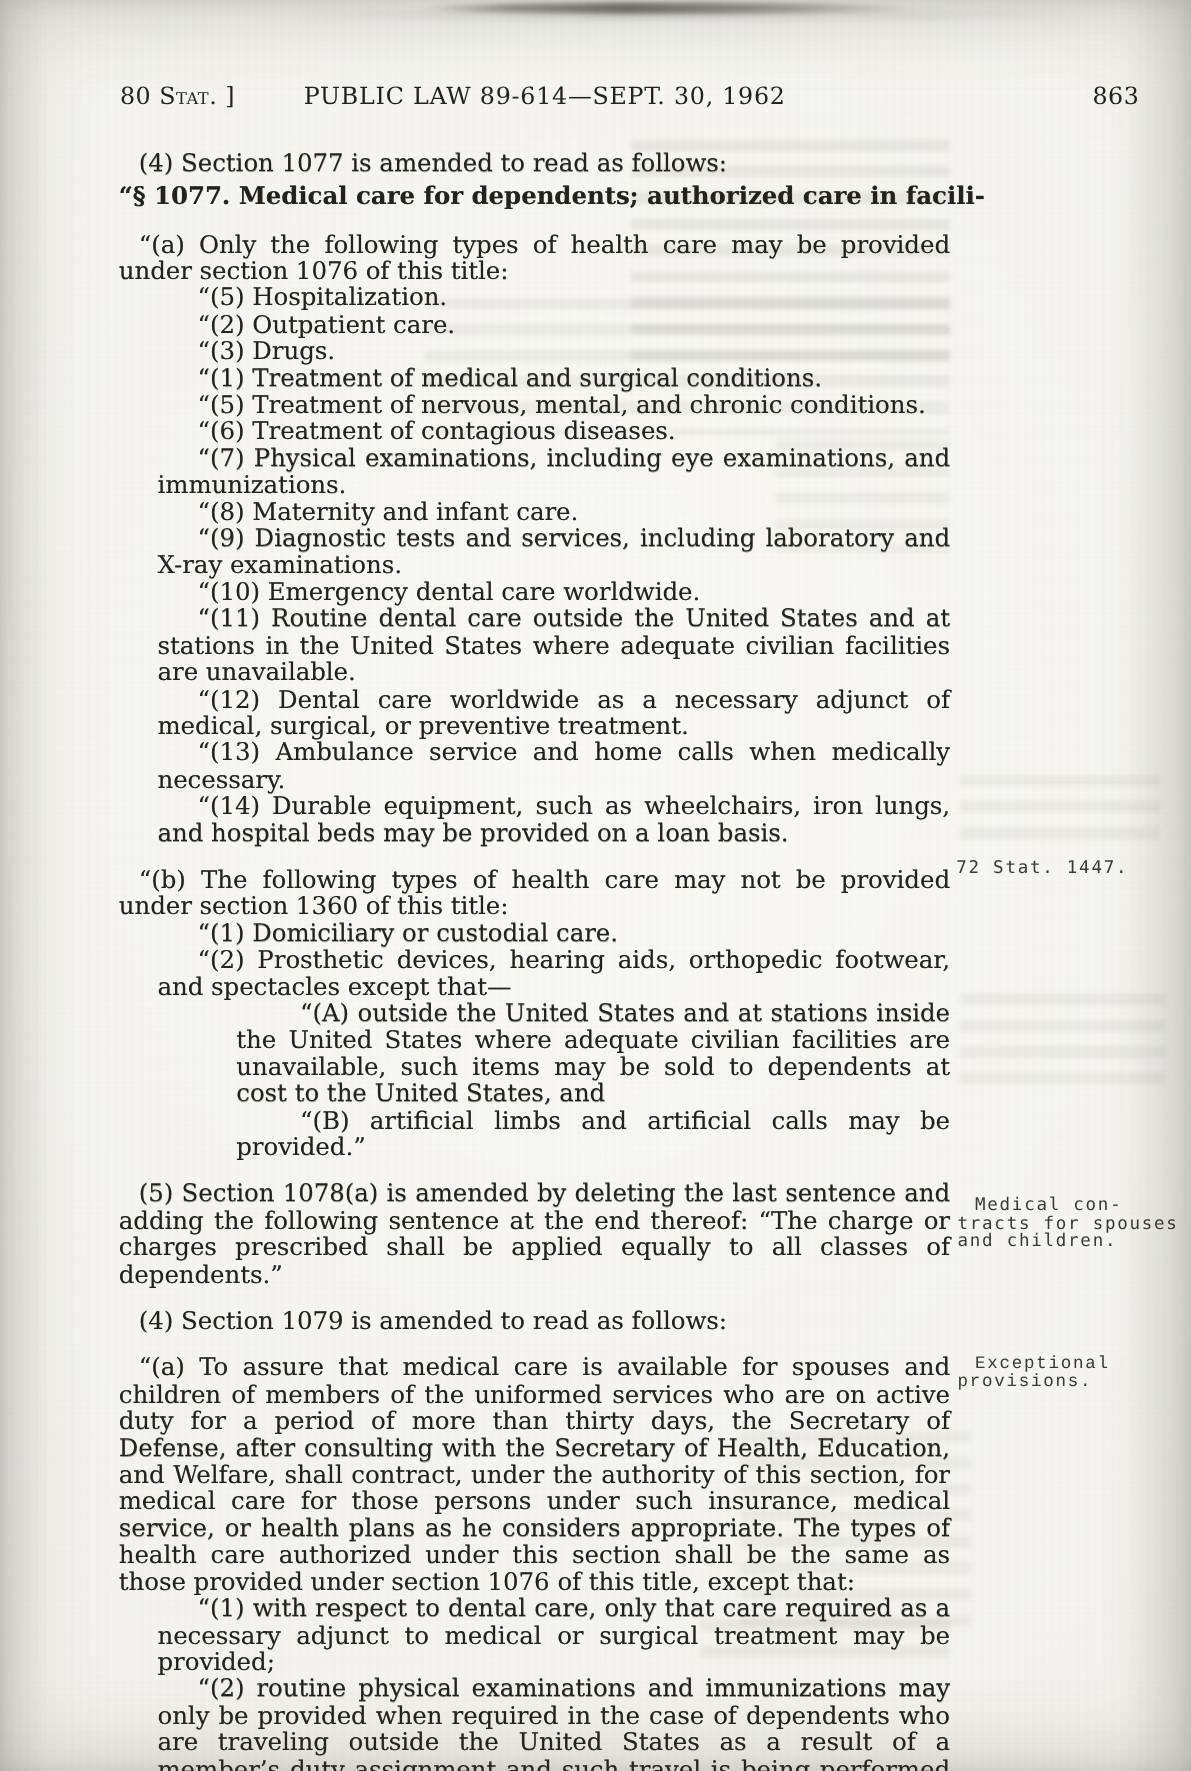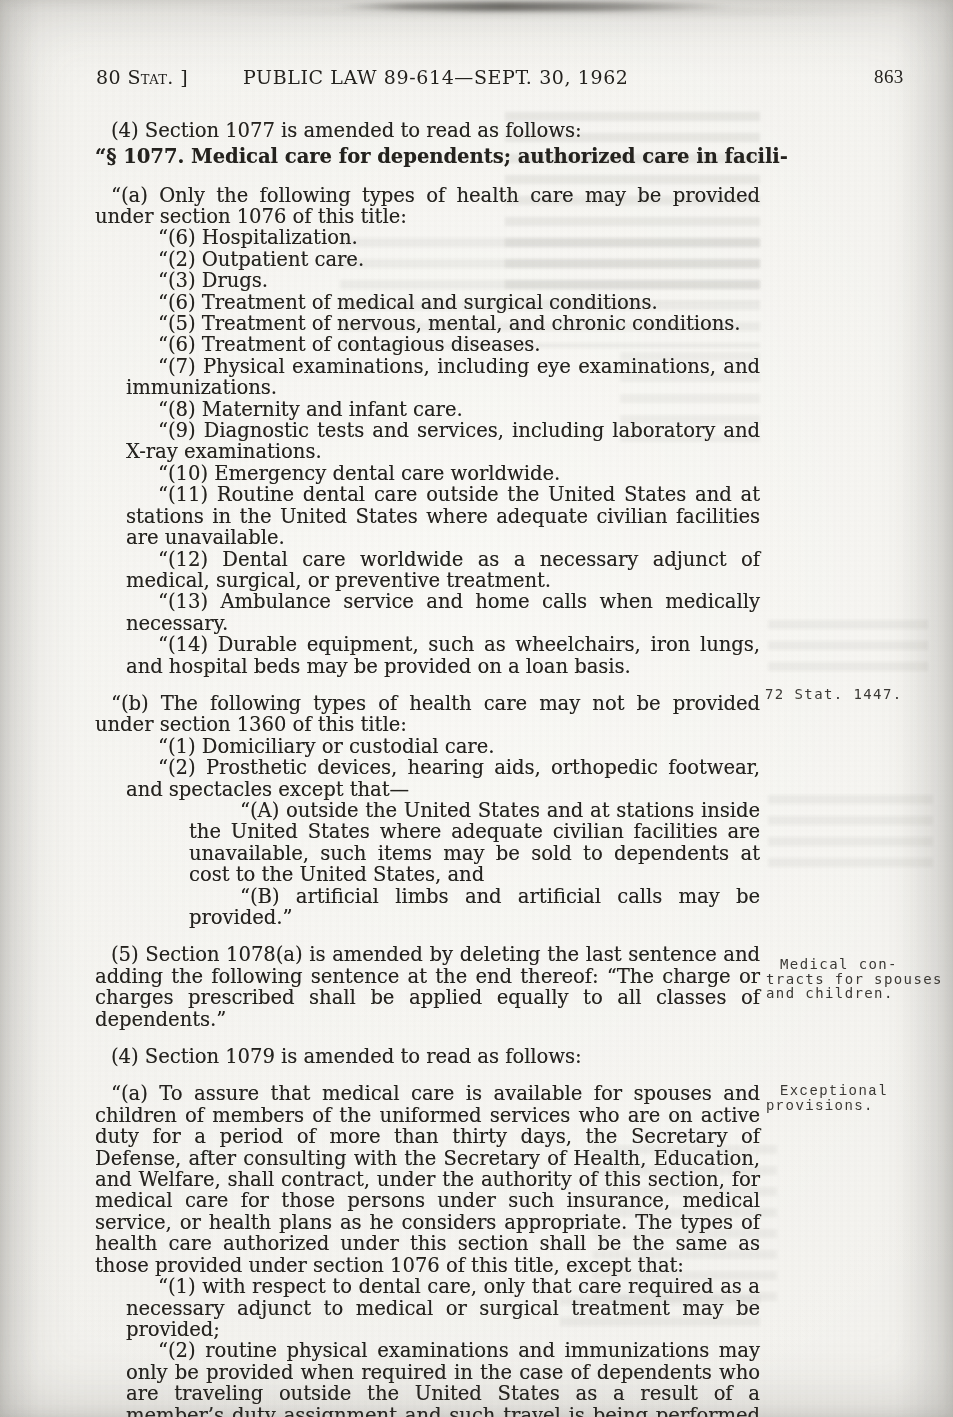--- a/index.html
+++ b/index.html
@@ -23,21 +23,21 @@
     background:linear-gradient(90deg, rgba(88,86,82,0) 0%, rgba(88,86,82,.55) 18%, rgba(64,62,58,.7) 42%, rgba(88,86,82,.5) 72%, rgba(88,86,82,0) 100%);}
   .smudge-b{position:absolute;left:180px;top:8px;width:740px;height:8px;border-radius:50%;
     filter:blur(3px);opacity:.28;background:linear-gradient(90deg, rgba(96,94,90,0), rgba(96,94,90,.6) 40%, rgba(96,94,90,.35) 75%, rgba(96,94,90,0));}
   
   .ghost{position:absolute;pointer-events:none;filter:blur(1.6px);
     background:repeating-linear-gradient(180deg, rgba(108,106,98,.10) 0 9px, rgba(108,106,98,0) 9px 21px);}
   
   .hdr{position:absolute;top:66px;font-size:19px;letter-spacing:.4px;white-space:nowrap;}
   .hdr-left{left:96px;font-variant:small-caps;}
   .hdr-title{left:243px;letter-spacing:.6px;}
-  .hdr-page{left:874px;font-family:Liberation Serif, serif;}
+  .hdr-page{left:874px;}
   
   .col{position:absolute;left:95px;top:104px;width:665px;
     font-size:19.5px;line-height:21.4px;text-align:justify;
     text-shadow:.2px .2px .3px rgba(40,38,34,.45);}
   .p1{text-indent:16px;margin-top:16px;}
   .item1{padding-left:31px;text-indent:32px;}
   .item2{padding-left:94px;text-indent:51px;}
   .heading{font-weight:bold;font-size:19.5px;line-height:22.2px;margin:5px 0 6px 0;text-align:left;}
   .heading .l1{display:block;white-space:nowrap;}
   .heading .l2{display:block;padding-left:111px;white-space:nowrap;}
@@ -70,24 +70,24 @@
   <div class="hdr hdr-left">80 Stat. ]</div>
   <div class="hdr hdr-title">PUBLIC LAW 89-614—SEPT. 30, 1962</div>
   <div class="hdr hdr-page">863</div>
 
   <div class="col">
     <div class="p1">(4) Section 1077 is amended to read as follows:</div>
     <div class="heading">
       <span class="l1">“§ 1077. Medical care for dependents; authorized care in facili-</span>
     </div>
     <div class="p1">“(a) Only the following types of health care may be provided under section 1076 of this title:</div>
-    <div class="item1">“(6) Hospitalization.</div>
+    <div class="item1">“(5) Hospitalization.</div>
     <div class="item1">“(2) Outpatient care.</div>
     <div class="item1">“(3) Drugs.</div>
-    <div class="item1">“(6) Treatment of medical and surgical conditions.</div>
+    <div class="item1">“(1) Treatment of medical and surgical conditions.</div>
     <div class="item1">“(5) Treatment of nervous, mental, and chronic conditions.</div>
     <div class="item1">“(6) Treatment of contagious diseases.</div>
     <div class="item1">“(7) Physical examinations, including eye examinations, and immunizations.</div>
     <div class="item1">“(8) Maternity and infant care.</div>
     <div class="item1">“(9) Diagnostic tests and services, including laboratory and X-ray examinations.</div>
     <div class="item1">“(10) Emergency dental care worldwide.</div>
     <div class="item1">“(11) Routine dental care outside the United States and at stations in the United States where adequate civilian facilities are unavailable.</div>
     <div class="item1">“(12) Dental care worldwide as a necessary adjunct of medical, surgical, or preventive treatment.</div>
     <div class="item1">“(13) Ambulance service and home calls when medically necessary.</div>
     <div class="item1">“(14) Durable equipment, such as wheelchairs, iron lungs, and hospital beds may be provided on a loan basis.</div>

